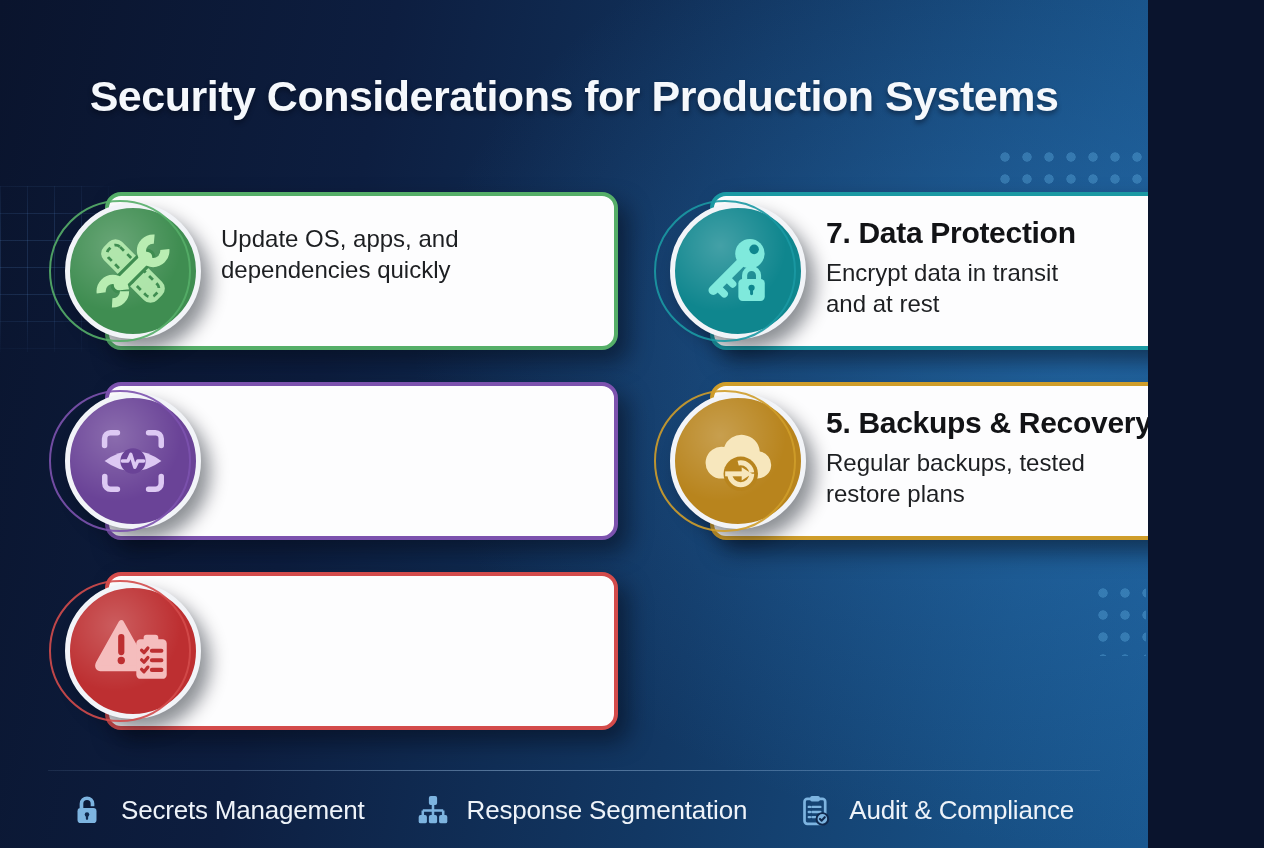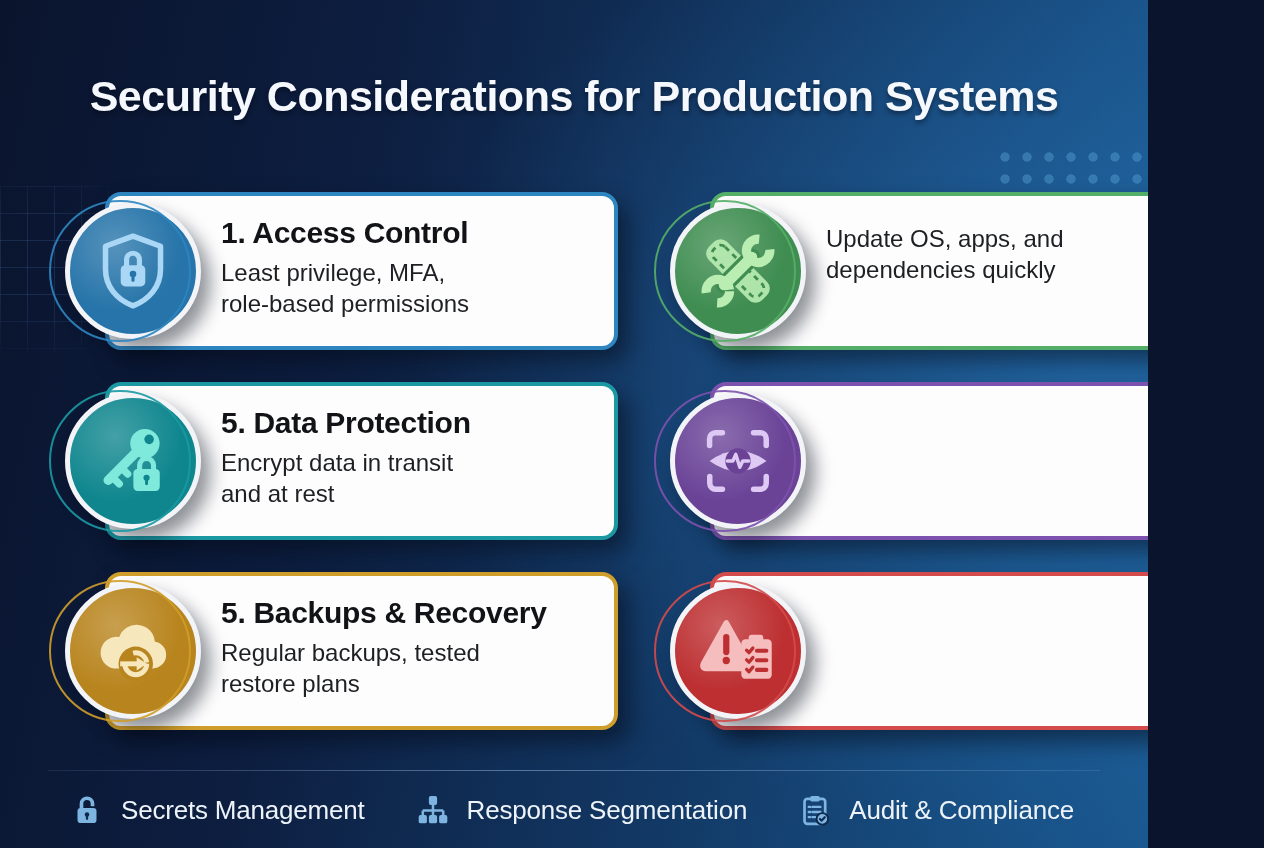--- a/index.html
+++ b/index.html
@@ -89,36 +89,20 @@
 <div class="stage">
 
   <div class="grid-pattern"></div>
   <div class="dots dots-a"></div>
   <div class="dots dots-b"></div>
 
   <h1 class="page-title">Security Considerations for Production Systems</h1>
 
   <div class="cards-grid">
 
-    <div class="card" style="--accent: #2e86c1; --circle: #2674a9; --ink: #a9d7f5;">
-      <div class="icon-circle">
-        <svg class="card-icon" width="88" height="88" viewBox="0 0 48 48">
-          <path d="M24 5 L39 10.5 V23 C39 32.5 33 39.5 24 43 C15 39.5 9 32.5 9 23 V10.5 Z" fill="none" stroke="currentColor" stroke-width="3" stroke-linejoin="round"></path>
-          <path d="M20.5 21.5 V17.8 a3.5 3.5 0 0 1 7 0 V21.5" fill="none" stroke="currentColor" stroke-width="2.8"></path>
-          <rect x="17.3" y="20.8" width="13.4" height="11.6" rx="2.4" fill="currentColor"></rect>
-          <circle cx="24" cy="25.6" r="1.8" fill="var(--circle)"></circle>
-          <path d="M24 25.6 v3.4" stroke="var(--circle)" stroke-width="1.7" stroke-linecap="round"></path>
-        </svg>
-      </div>
-      <div class="card-body">
-        <h2 class="card-title">1. Access Control</h2>
-        <p class="card-desc">Least privilege, MFA,
-role-based permissions</p>
-      </div>
-    </div>
 
     <div class="card" style="--accent: #55ae68; --circle: #3f8d51; --ink: #b9edb2;">
       <div class="icon-circle">
         <svg class="card-icon" width="88" height="88" viewBox="0 0 48 48">
           <g transform="rotate(45 24 24)">
             <rect x="3.5" y="17" width="41" height="14" rx="5" fill="currentColor" opacity="0.9"></rect>
             <rect x="6.3" y="19.7" width="35.4" height="8.6" rx="3.4" fill="none" stroke="var(--circle)" stroke-width="1.5" stroke-dasharray="3 2.6"></rect>
           </g>
           <g stroke="var(--circle)" stroke-width="9.5" fill="none" stroke-linecap="round">
             <path d="M16.5 31.5 L31.5 16.5"></path>
@@ -143,21 +127,21 @@
           <circle cx="32.8" cy="12.2" r="2.6" fill="var(--circle)"></circle>
           <path d="M25 20 L10.5 34.5" stroke="currentColor" stroke-width="5.2" stroke-linecap="round"></path>
           <path d="M12.5 32.5 l4 4 M17.5 27.5 l3.6 3.6" stroke="currentColor" stroke-width="4" stroke-linecap="round"></path>
           <path d="M27.6 29 v-2.6 a3.8 3.8 0 0 1 7.6 0 V29" fill="none" stroke="currentColor" stroke-width="2.8"></path>
           <rect x="24.2" y="28.4" width="14.4" height="12" rx="2.3" fill="currentColor"></rect>
           <circle cx="31.4" cy="33.2" r="1.7" fill="var(--circle)"></circle>
           <path d="M31.4 33.2 v3.2" stroke="var(--circle)" stroke-width="1.6" stroke-linecap="round"></path>
         </svg>
       </div>
       <div class="card-body">
-        <h2 class="card-title">5. Data Protection</h2>
+        <h2 class="card-title">7. Data Protection</h2>
         <p class="card-desc">Encrypt data in transit
 and at rest</p>
       </div>
     </div>
 
     <div class="card" style="--accent: #7c52ae; --circle: #6a4397; --ink: #ddc9f3;">
       <div class="icon-circle">
         <svg class="card-icon" width="88" height="88" viewBox="0 0 48 48">
           <g fill="none" stroke="currentColor" stroke-width="3" stroke-linecap="round">
             <path d="M8.5 15.5 v-3.7 a3.2 3.2 0 0 1 3.2-3.2 H15.5"></path>

